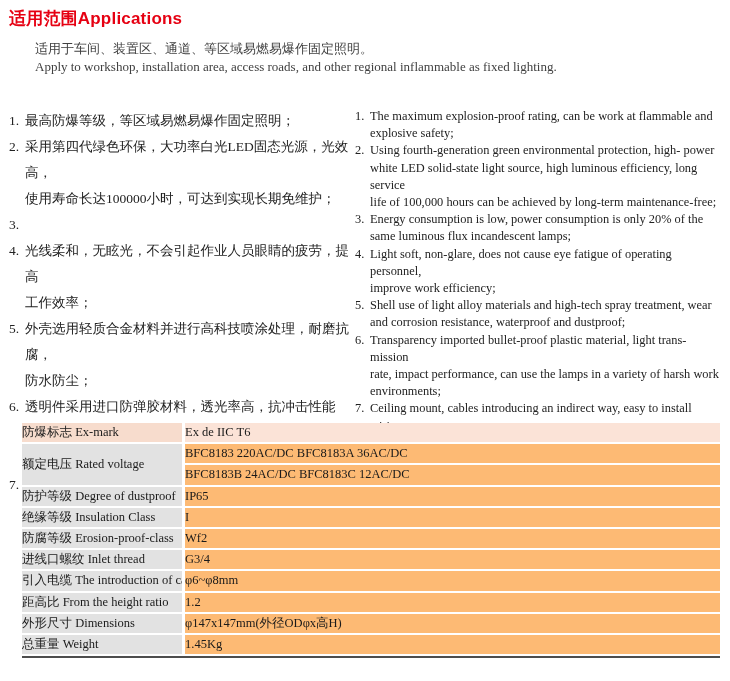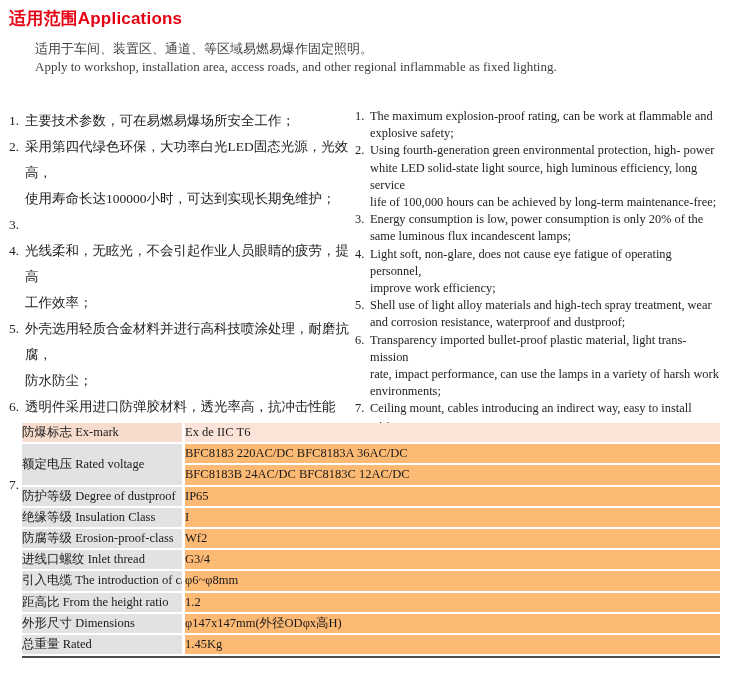--- a/index.html
+++ b/index.html
@@ -83,21 +83,21 @@
     <div class="app-line">Apply to workshop, installation area, access roads, and other regional inflammable as fixed lighting.</div>
   </div>
 </div>
 
 <div id="sec-features">
   <div class="features-cols">
     <div class="col-zh">
       <ul class="feature-list">
         <li>
             <span class="num">1.</span>
-            <span class="ftext">主要技术参数，可在易燃易爆场所安全工作；</span>
+            <span class="ftext">最高防爆等级，等区域易燃易爆作固定照明；</span>
           </li>
         <li>
             <span class="num">2.</span>
             <span class="ftext">采用第四代绿色环保，大功率白光LED固态光源，光效高，
 使用寿命长达100000小时，可达到实现长期免维护；</span>
           </li>
         <li>
             <span class="num">3.</span>
           </li>
         <li>
@@ -200,18 +200,18 @@
       </tr>
       <tr>
         <td class="p-label">距高比 From the height ratio</td>
         <td class="p-value">1.2</td>
       </tr>
       <tr>
         <td class="p-label">外形尺寸 Dimensions</td>
         <td class="p-value">φ147x147mm(外径ODφx高H)</td>
       </tr>
       <tr>
-        <td class="p-label">总重量 Rated</td>
+        <td class="p-label">总重量 Weight</td>
         <td class="p-value">1.45Kg</td>
       </tr>
     </tbody>
   </table>
 </div>
 
 </body></html>

